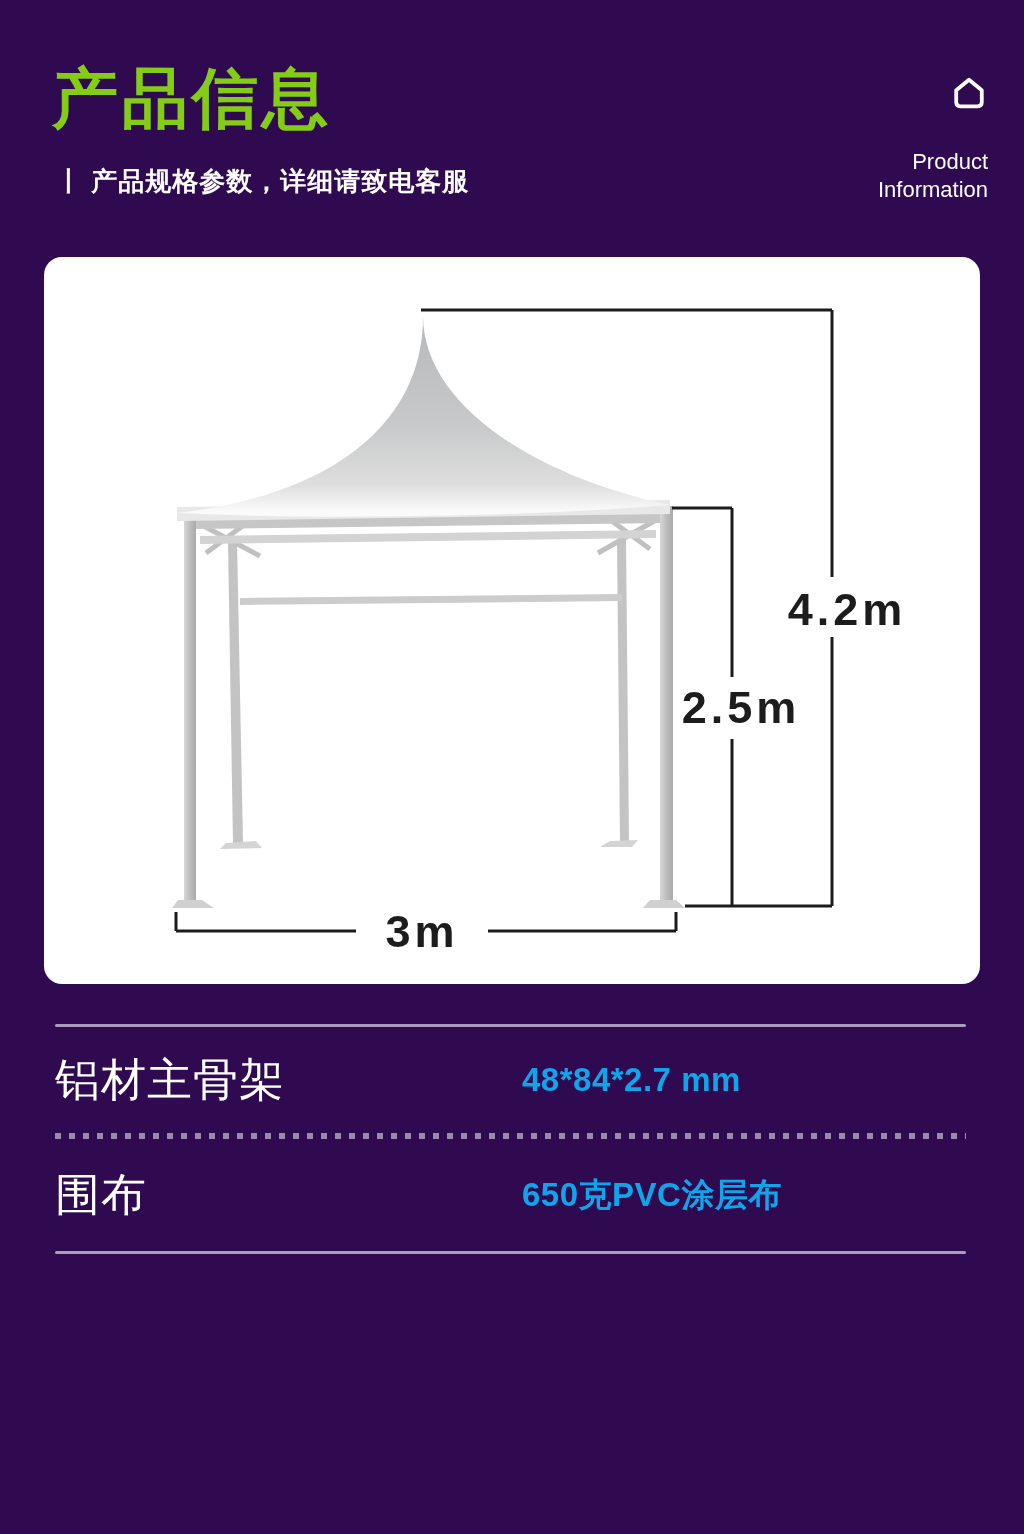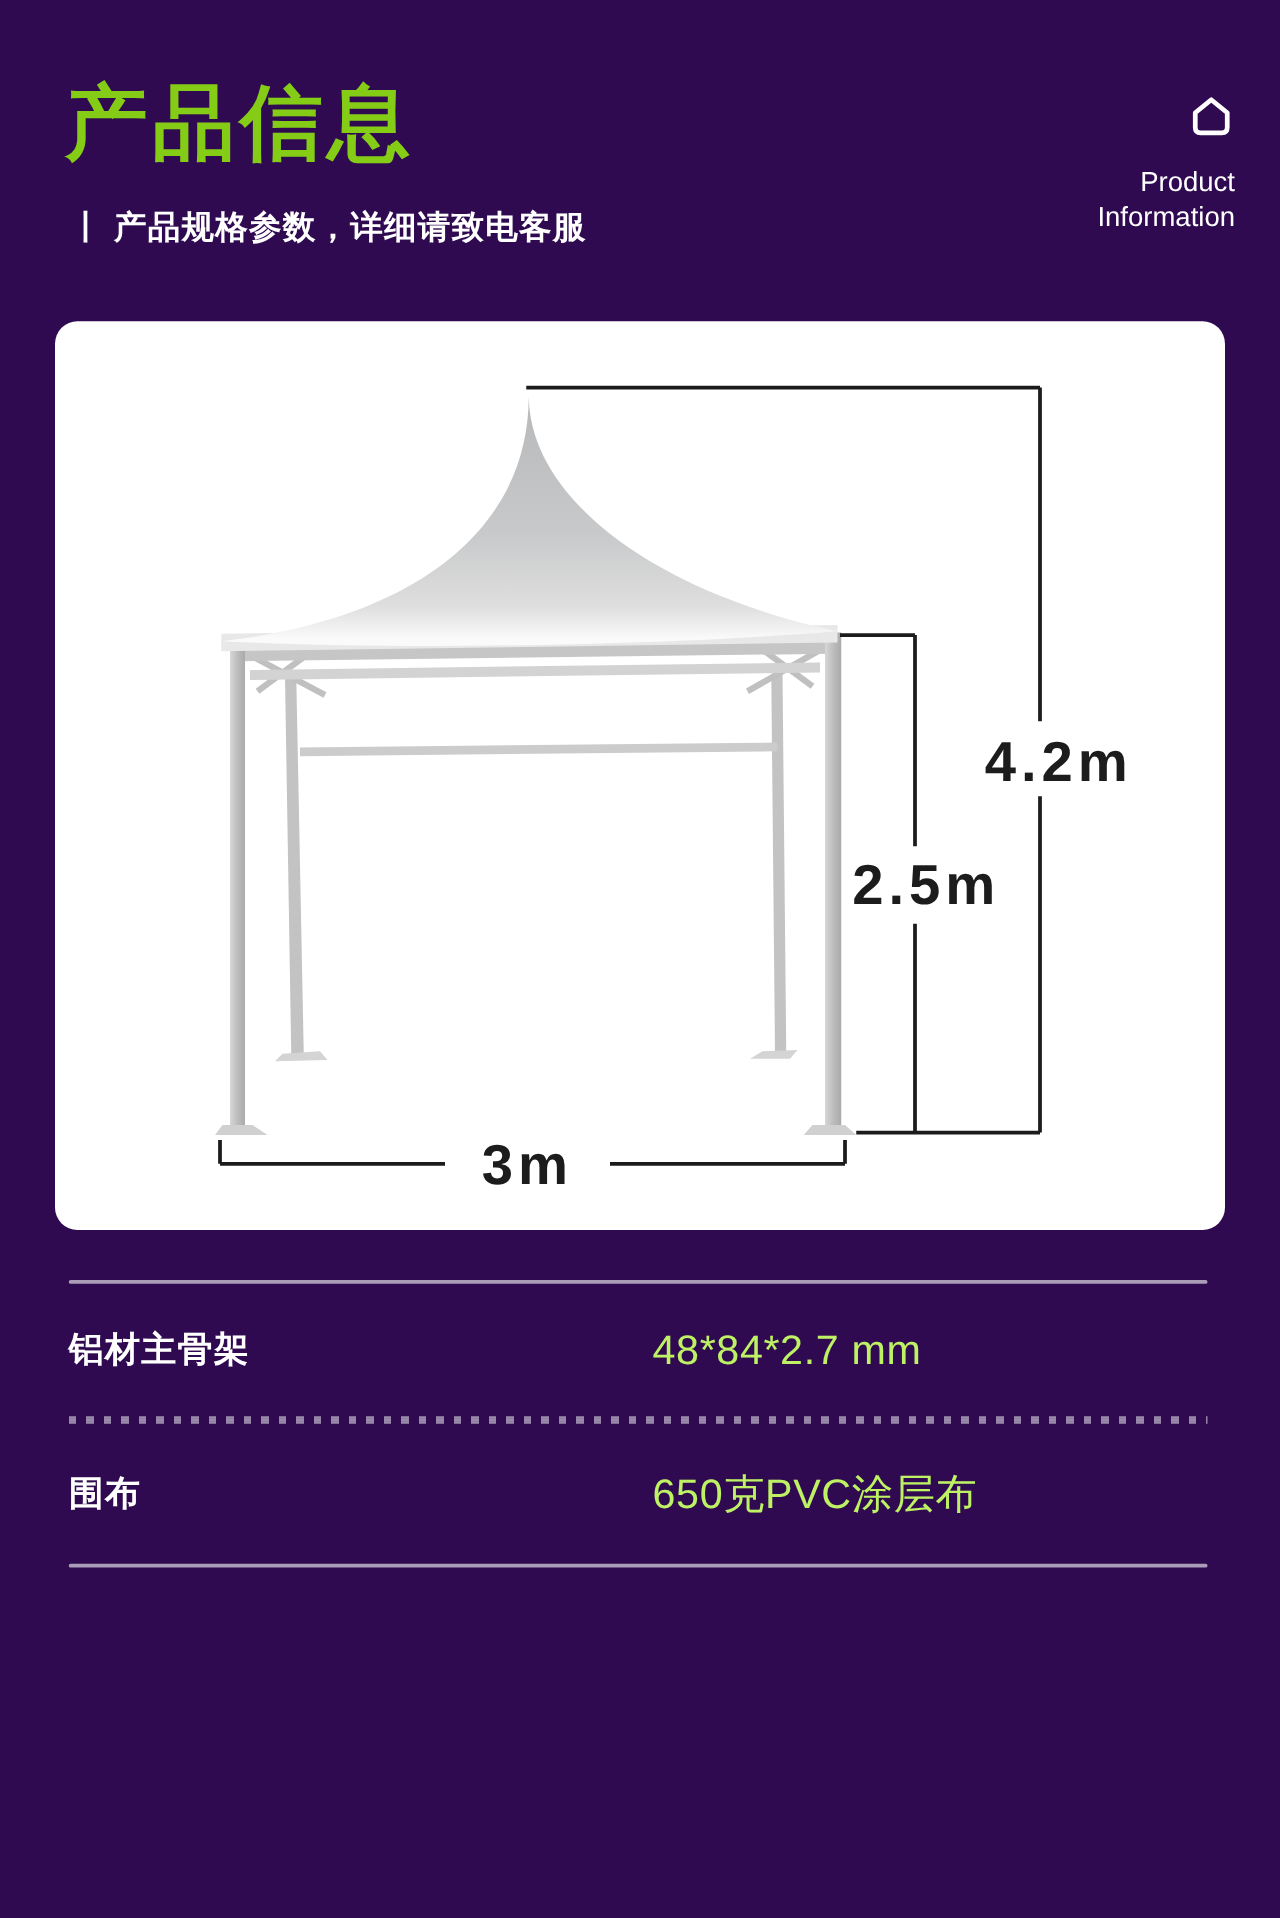--- a/index.html
+++ b/index.html
@@ -19,21 +19,21 @@
   .subtitle {
     position: absolute; left: 56px; top: 164px;
     font-size: 26px; font-weight: 700; color: #ffffff;
     letter-spacing: 1px; margin: 0;
   }
   .corner {
     position: absolute; right: 36px; top: 76px;
     text-align: right; color: #ffffff;
   }
   .corner svg { display: block; margin: 0 0 0 auto; }
-  .corner-text { margin-top: 20px; font-size: 22px; line-height: 28px; font-weight: 500; }
+  .corner-text { margin-top: 36px; font-size: 22px; line-height: 28px; font-weight: 500; }
   
   .card {
     position: absolute; left: 44px; top: 257px;
     width: 936px; height: 727px;
     background: #ffffff; border-radius: 18px;
   }
   .card svg { display: block; width: 100%; height: 100%; }
   .dim-label {
     font-family: "Liberation Sans", "DejaVu Sans", sans-serif;
     font-size: 45px; font-weight: 700; letter-spacing: 4px;
@@ -44,23 +44,23 @@
   .rule { height: 3px; background: rgba(255,255,255,0.60); border-radius: 2px; }
   .dashed {
     height: 2px;
     background: repeating-linear-gradient(90deg,
       rgba(255,255,255,0.52) 0px, rgba(255,255,255,0.52) 6px,
       transparent 6px, transparent 14px);
   }
   .spec-row { display: flex; align-items: center; }
   .spec-label {
     width: 467px; flex: 0 0 467px;
-    font-size: 28px; font-weight: 700; color: #ffffff; letter-spacing: 1px;
+    font-size: 45px; font-weight: 400; color: #ffffff; letter-spacing: 1px;
   }
-  .spec-value { font-size: 33px; font-weight: 400; color: #bef264; letter-spacing: 0.5px; }
+  .spec-value { font-size: 33px; font-weight: 700; color: #0ea5e9; letter-spacing: 0.5px; }
 </style>
 </head>
 <body>
 
 <div class="page">
 
   <h1 class="title">产品信息</h1>
   <p class="subtitle">丨 产品规格参数，详细请致电客服</p>
 
   <div class="corner">

